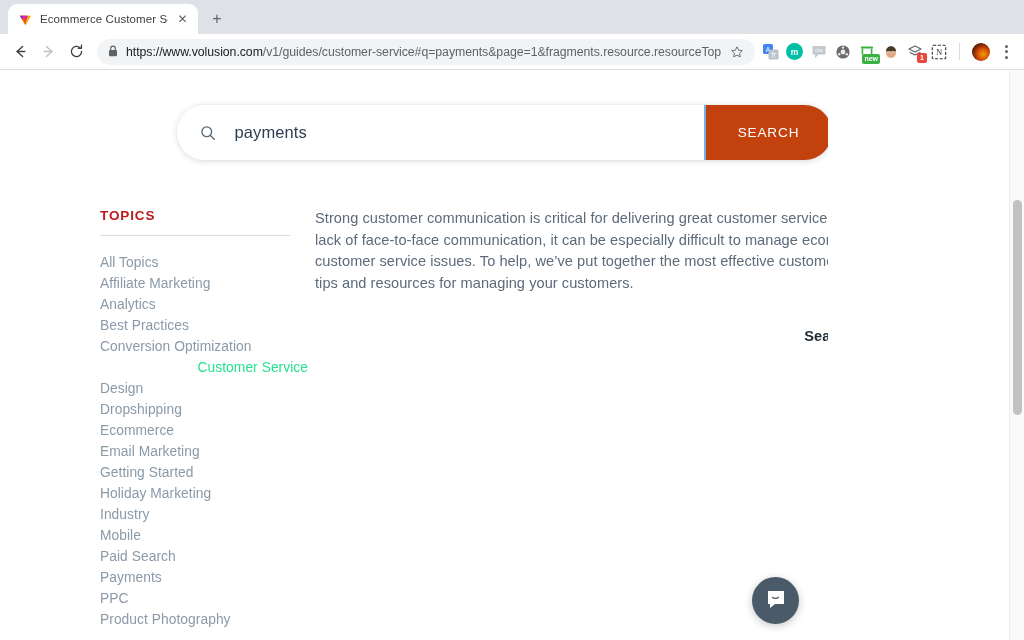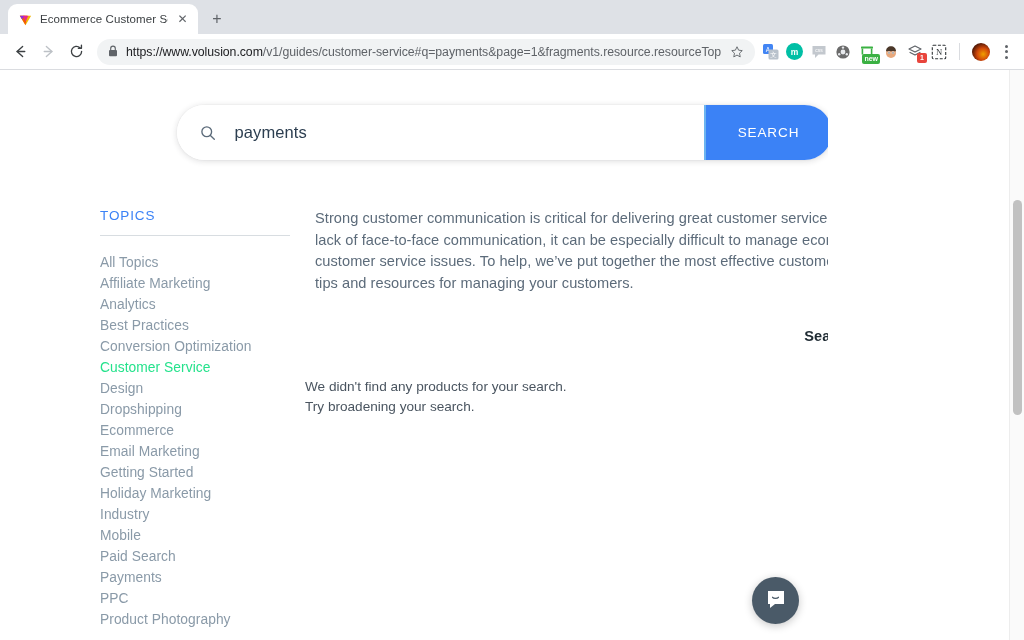--- a/index.html
+++ b/index.html
@@ -167,57 +167,57 @@
     background:#fff;
   }
   .search-icon { flex:0 0 18px; display:flex; align-items:center;}
   .search-text {
     font-size: 16.5px;
     color: #2c3e50;
     letter-spacing: .1px;
   }
   .search-btn {
     width: 128px;
-    background: #3b82f6;
+    background: #c2410c;
     color:#fff;
     display:flex; align-items:center; justify-content:center;
     font-size: 13.5px;
     letter-spacing: .9px;
     font-weight: 500;
     border-left: 2px solid #6cb4f0;
   }
 
   
   .content {
     display:flex;
     margin-top: 48px;
     padding-left: 100px;
   }
   .sidebar { width: 208px; flex:0 0 208px; }
   .topics-title {
     font-size: 13.5px;
-    font-weight: normal;
-    color: #3b82f6;
+    font-weight: bold;
+    color: #b91c1c;
     letter-spacing: .9px;
   }
   .topics-rule {
     height:1px; background:#d8dde1;
     margin: 12px 0 16px 0;
     width: 190px;
   }
   .topic {
     font-size: 13.8px;
     color: #8a9aa8;
     line-height: 21px;
     margin-bottom: 0px;
     padding: 0;
     height: 21px;
     letter-spacing: .05px;
   }
-  .topic.active { color: #25e28c; }
+  .topic.active { color: #25e28c; text-align: right; }
 
   .main { flex:1; padding-left: 7px; padding-right: 92px; }
   .intro {
     font-size: 14.6px;
     line-height: 21.5px;
     color: #5c6b7a;
     width: 590px;
     letter-spacing: .05px;
   }
   .results-line {
@@ -428,24 +428,20 @@
               <div class="topic">Product Photography</div>
             </div>
         </div>
 
         <div class="main">
           <p class="intro">Strong customer communication is critical for delivering great customer service. With a lack of face-to-face communication, it can be especially difficult to manage ecommerce customer service issues. To help, we’ve put together the most effective customer service tips and resources for managing your customers.</p>
           <div class="results-line">
             <span>Search found:</span>
             <span class="results-count">0</span>
           </div>
-          <div class="noresults">
-            <div>We didn't find any products for your search.</div>
-            <div>Try broadening your search.</div>
-          </div>
         </div>
 
       </div>
     </div>
 
     <div class="chat-widget">
       <span>
         <svg width="24" height="24" viewBox="0 0 24 24">
           <path d="M4 4h16v13h-9l-5 4v-4H4z" fill="#fff"></path>
           <path d="M8.6 10.3c.9 1.5 4.9 1.5 5.8 0" stroke="#4a5a68" stroke-width="1.3" fill="none" stroke-linecap="round"></path>

